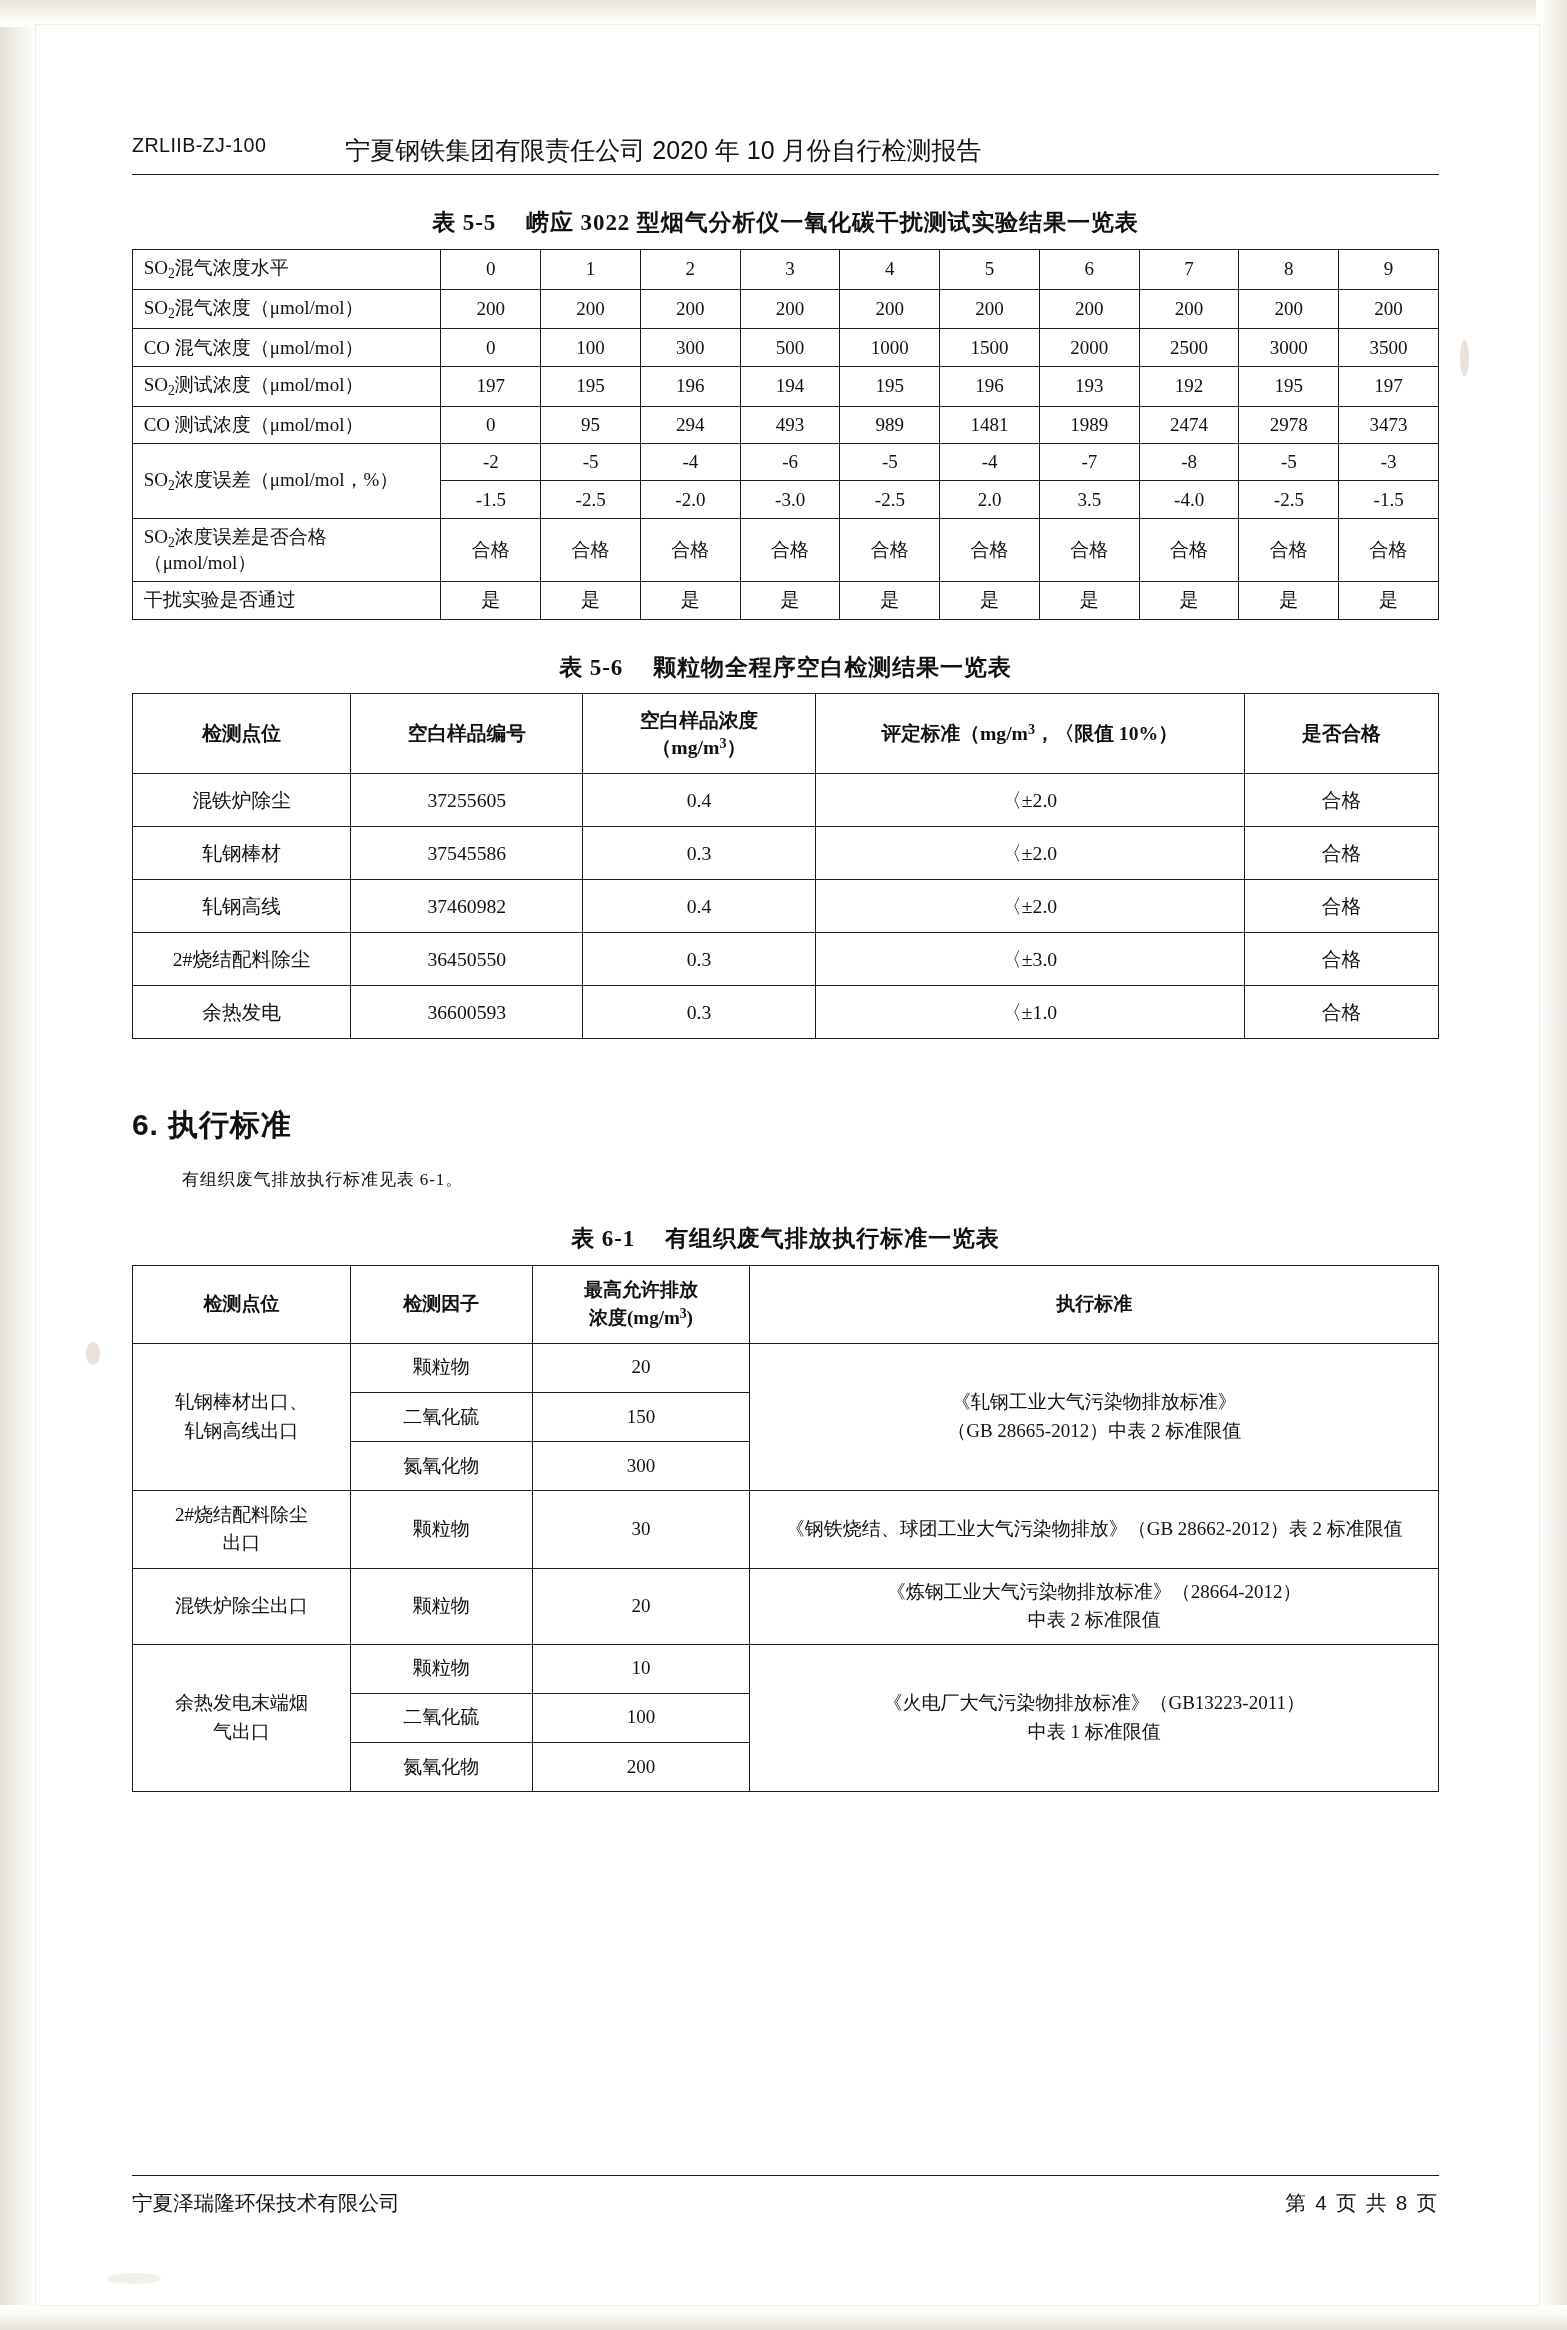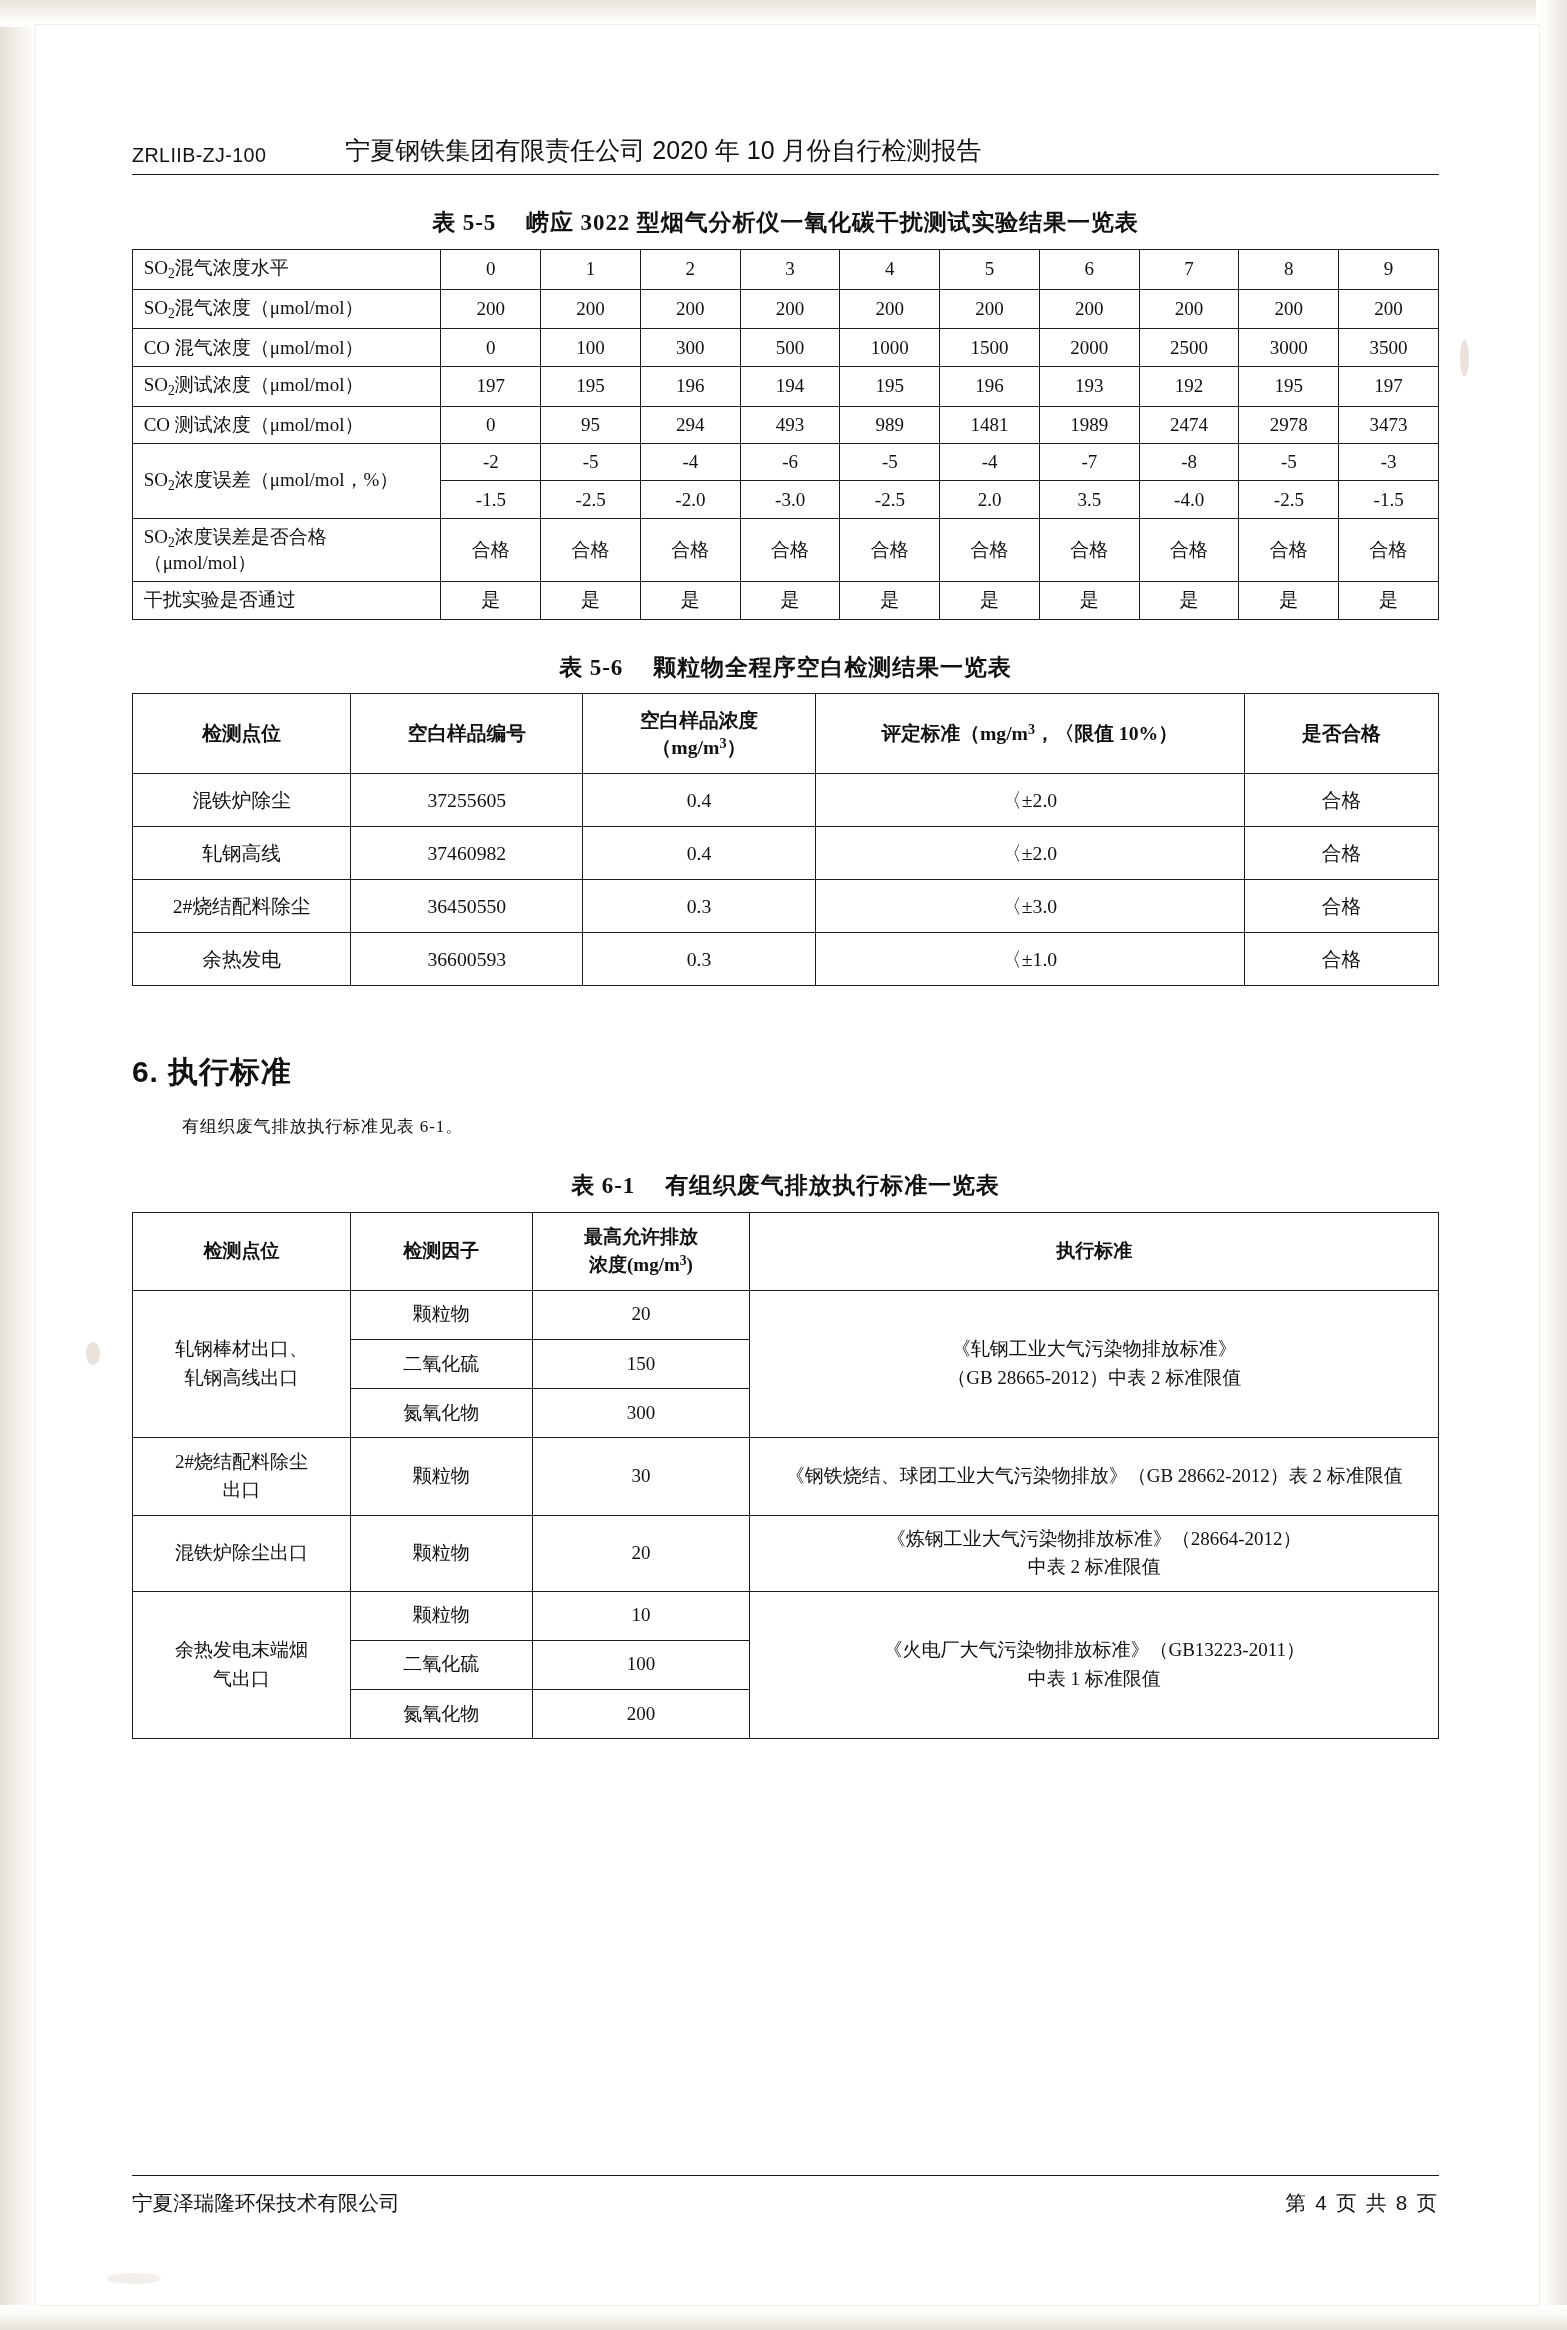--- a/index.html
+++ b/index.html
@@ -31,21 +31,20 @@
   }
   .content {
     position: absolute;
     left: 132px;
     top: 134px;
     width: 1307px;
   }
   
   .doc-header {
     display: flex;
-    align-items: flex-end;
     gap: 25px;
     font-family: "Liberation Sans", sans-serif;
   }
   .doc-code {
     font-size: 19.7px;
     letter-spacing: 0.4px;
     white-space: nowrap;
     padding-bottom: 1.8px;
   }
   .doc-title {
@@ -329,20 +328,27 @@
       </thead>
       <tbody>
         <tr>
           <td>混铁炉除尘</td>
           <td>37255605</td>
           <td>0.4</td>
           <td>〈±2.0</td>
           <td>合格</td>
         </tr>
         <tr>
+          <td>轧钢棒材</td>
+          <td>37545586</td>
+          <td>0.3</td>
+          <td>〈±2.0</td>
+          <td>合格</td>
+        </tr>
+        <tr>
           <td>轧钢高线</td>
           <td>37460982</td>
           <td>0.4</td>
           <td>〈±2.0</td>
           <td>合格</td>
         </tr>
         <tr>
           <td>2#烧结配料除尘</td>
           <td>36450550</td>
           <td>0.3</td>

